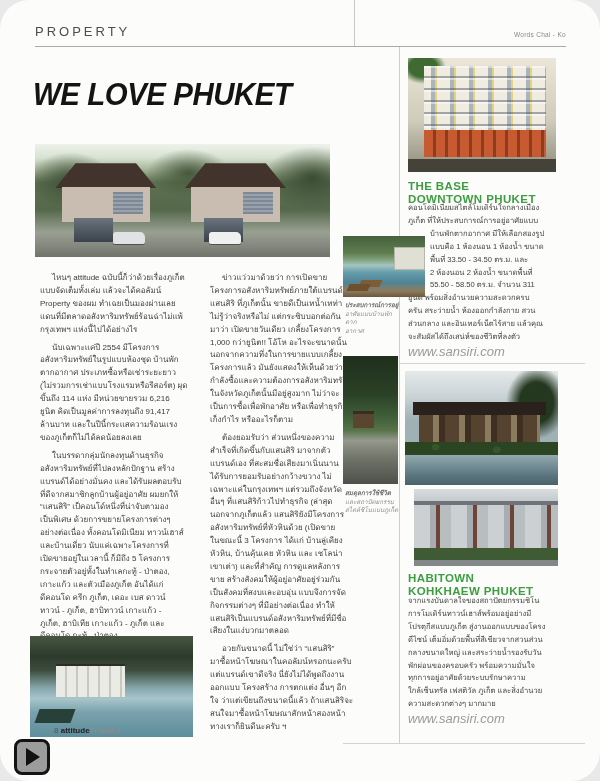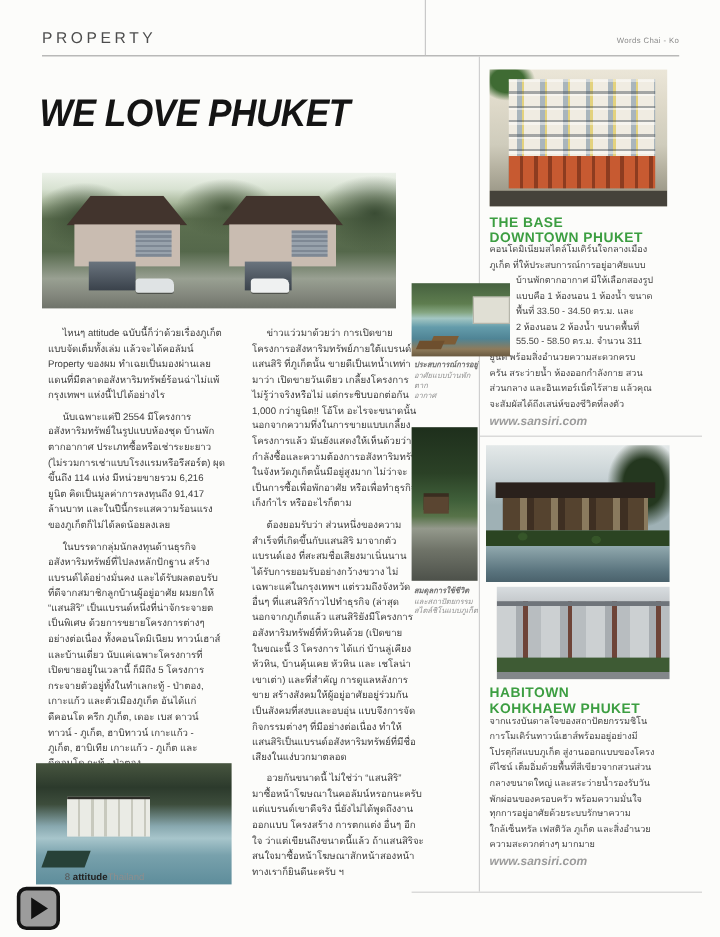--- a/index.html
+++ b/index.html
@@ -1,17 +1,17 @@
 <!DOCTYPE html>
 <html><head>
 <meta charset="utf-8">
 <style>
   html,body{margin:0;padding:0;background:#e9e9e9;}
   .page{position:relative;width:600px;height:781px;background:#fcfcfa;margin:0 auto;
-        font-family:"Liberation Sans","DejaVu Sans",sans-serif;overflow:hidden;}
+        font-family:"Liberation Sans","DejaVu Sans",sans-serif;overflow:hidden;border-radius:29px;}
   
   .section-label{position:absolute;left:35px;top:24px;font-size:13px;letter-spacing:3px;
         color:#4d4d4d;font-weight:400;}
   .byline{position:absolute;right:34px;top:31px;font-size:6.5px;color:#8a8a8a;letter-spacing:.3px;}
   .header-rule{position:absolute;left:35px;top:46px;width:531px;height:1px;background:#a9a9a9;}
   .top-vline{position:absolute;left:354px;top:0;width:1px;height:46px;background:#c9c9c9;}
   
   .page-title{position:absolute;left:33px;top:76px;margin:0;font-size:32px;font-style:italic;
         font-weight:bold;color:#141414;letter-spacing:-.5px;transform:scaleX(.92);
         transform-origin:left top;white-space:nowrap;}
@@ -115,21 +115,21 @@
   .divider{position:absolute;left:399px;top:47px;width:1px;height:696px;background:#cfcfcf;}
   .sb-heading{position:absolute;left:408px;font-size:11.5px;line-height:13px;font-weight:bold;
        color:#3c9e41;letter-spacing:.4px;}
   .sbh1{top:180px;}
   .sbh2{top:572px;}
   .sb-body{position:absolute;left:408px;width:152px;font-size:7.6px;line-height:12.9px;color:#3f3f3f;}
   .sbb1{top:202px;}
   .sbb2{top:595px;}
   .sb-body .tl{white-space:nowrap;}
   .sbb1 .tl:nth-child(n+3):nth-child(-n+7){margin-left:22px;}
-  .sb-link{display:block;margin-top:2px;font-style:italic;color:#9a9a9a;font-size:10px;font-weight:bold;}
+  .sb-link{display:block;margin-top:2px;font-style:italic;color:#9a9a9a;font-size:13px;}
   .sb-rule1{position:absolute;left:400px;top:363px;width:185px;height:1px;background:#d2d2d2;}
   .sb-rule2{position:absolute;left:343px;top:743px;width:242px;height:1px;background:#d2d2d2;}
   
   .logo{position:absolute;left:14px;top:739px;width:30px;height:30px;background:#9c9c9c;
        border:3px solid #141414;border-radius:8px;}
   .logo::before{content:"";position:absolute;left:9px;top:6px;width:0;height:0;
        border-left:14px solid #111;border-top:9px solid rgba(0,0,0,0);
        border-bottom:9px solid rgba(0,0,0,0);}
   .pageline{position:absolute;left:54px;top:726px;font-size:8px;color:#555;}
   .pageline .b{font-weight:bold;color:#222;}
@@ -179,40 +179,40 @@
         <div class="tl">ขึ้นถึง 114 แห่ง มีหน่วยขายรวม 6,216</div>
         <div class="tl">ยูนิต คิดเป็นมูลค่าการลงทุนถึง 91,417</div>
         <div class="tl">ล้านบาท และในปีนี้กระแสความร้อนแรง</div>
         <div class="tl">ของภูเก็ตก็ไม่ได้ลดน้อยลงเลย</div>
       </div>
     <div class="para">
         <div class="tl">ในบรรดากลุ่มนักลงทุนด้านธุรกิจ</div>
         <div class="tl">อสังหาริมทรัพย์ที่ไปลงหลักปักฐาน สร้าง</div>
         <div class="tl">แบรนด์ได้อย่างมั่นคง และได้รับผลตอบรับ</div>
         <div class="tl">ที่ดีจากสมาชิกลูกบ้านผู้อยู่อาศัย ผมยกให้</div>
-        <div class="tl">“แสนสิริ” เป็นแบรนด์หนึ่งที่น่าจักระจายต</div>
+        <div class="tl">“แสนสิริ” เป็คอนโด์หนึ่งที่น่าจับตามอง</div>
         <div class="tl">เป็นพิเศษ ด้วยการขยายโครงการต่างๆ</div>
         <div class="tl">อย่างต่อเนื่อง ทั้งคอนโดมิเนียม ทาวน์เฮาส์</div>
         <div class="tl">และบ้านเดี่ยว นับแค่เฉพาะโครงการที่</div>
         <div class="tl">เปิดขายอยู่ในเวลานี้ ก็มีถึง 5 โครงการ</div>
         <div class="tl">กระจายตัวอยู่ทั้งในทำเลกะทู้ - ป่าตอง,</div>
         <div class="tl">เกาะแก้ว และตัวเมืองภูเก็ต อันได้แก่</div>
         <div class="tl">ดีคอนโด ครีก ภูเก็ต, เดอะ เบส ดาวน์</div>
         <div class="tl">ทาวน์ - ภูเก็ต, ฮาบิทาวน์ เกาะแก้ว -</div>
         <div class="tl">ภูเก็ต, ฮาบิเทีย เกาะแก้ว - ภูเก็ต และ</div>
         <div class="tl">ดีคอนโด กะทู้ - ป่าตอง</div>
       </div>
   </div>
   <div class="col col2">
     <div class="para">
         <div class="tl">ข่าวแว่วมาด้วยว่า การเปิดขาย</div>
         <div class="tl">โครงการอสังหาริมทรัพย์ภายใต้แบรนด์</div>
         <div class="tl">แสนสิริ ที่ภูเก็ตนั้น ขายดีเป็นเทน้ำเทท่า</div>
+        <div class="tl">ไม่รู้ว่าจริงหรือไม่ แต่กระซิบบอกต่อกัน</div>
         <div class="tl">มาว่า เปิดขายวันเดียว เกลี้ยงโครงการ</div>
-        <div class="tl">ไม่รู้ว่าจริงหรือไม่ แต่กระซิบบอกต่อกัน</div>
         <div class="tl">1,000 กว่ายูนิต!! โอ้โห อะไรจะขนาดนั้น</div>
         <div class="tl">นอกจากความทึ่งในการขายแบบเกลี้ยง</div>
         <div class="tl">โครงการแล้ว มันยังแสดงให้เห็นด้วยว่า</div>
         <div class="tl">กำลังซื้อและความต้องการอสังหาริมทรัพย์</div>
         <div class="tl">ในจังหวัดภูเก็ตนั้นมีอยู่สูงมาก ไม่ว่าจะ</div>
         <div class="tl">เป็นการซื้อเพื่อพักอาศัย หรือเพื่อทำธุรกิจ</div>
         <div class="tl">เก็งกำไร หรืออะไรก็ตาม</div>
       </div>
     <div class="para">
         <div class="tl">ต้องยอมรับว่า ส่วนหนึ่งของความ</div>

